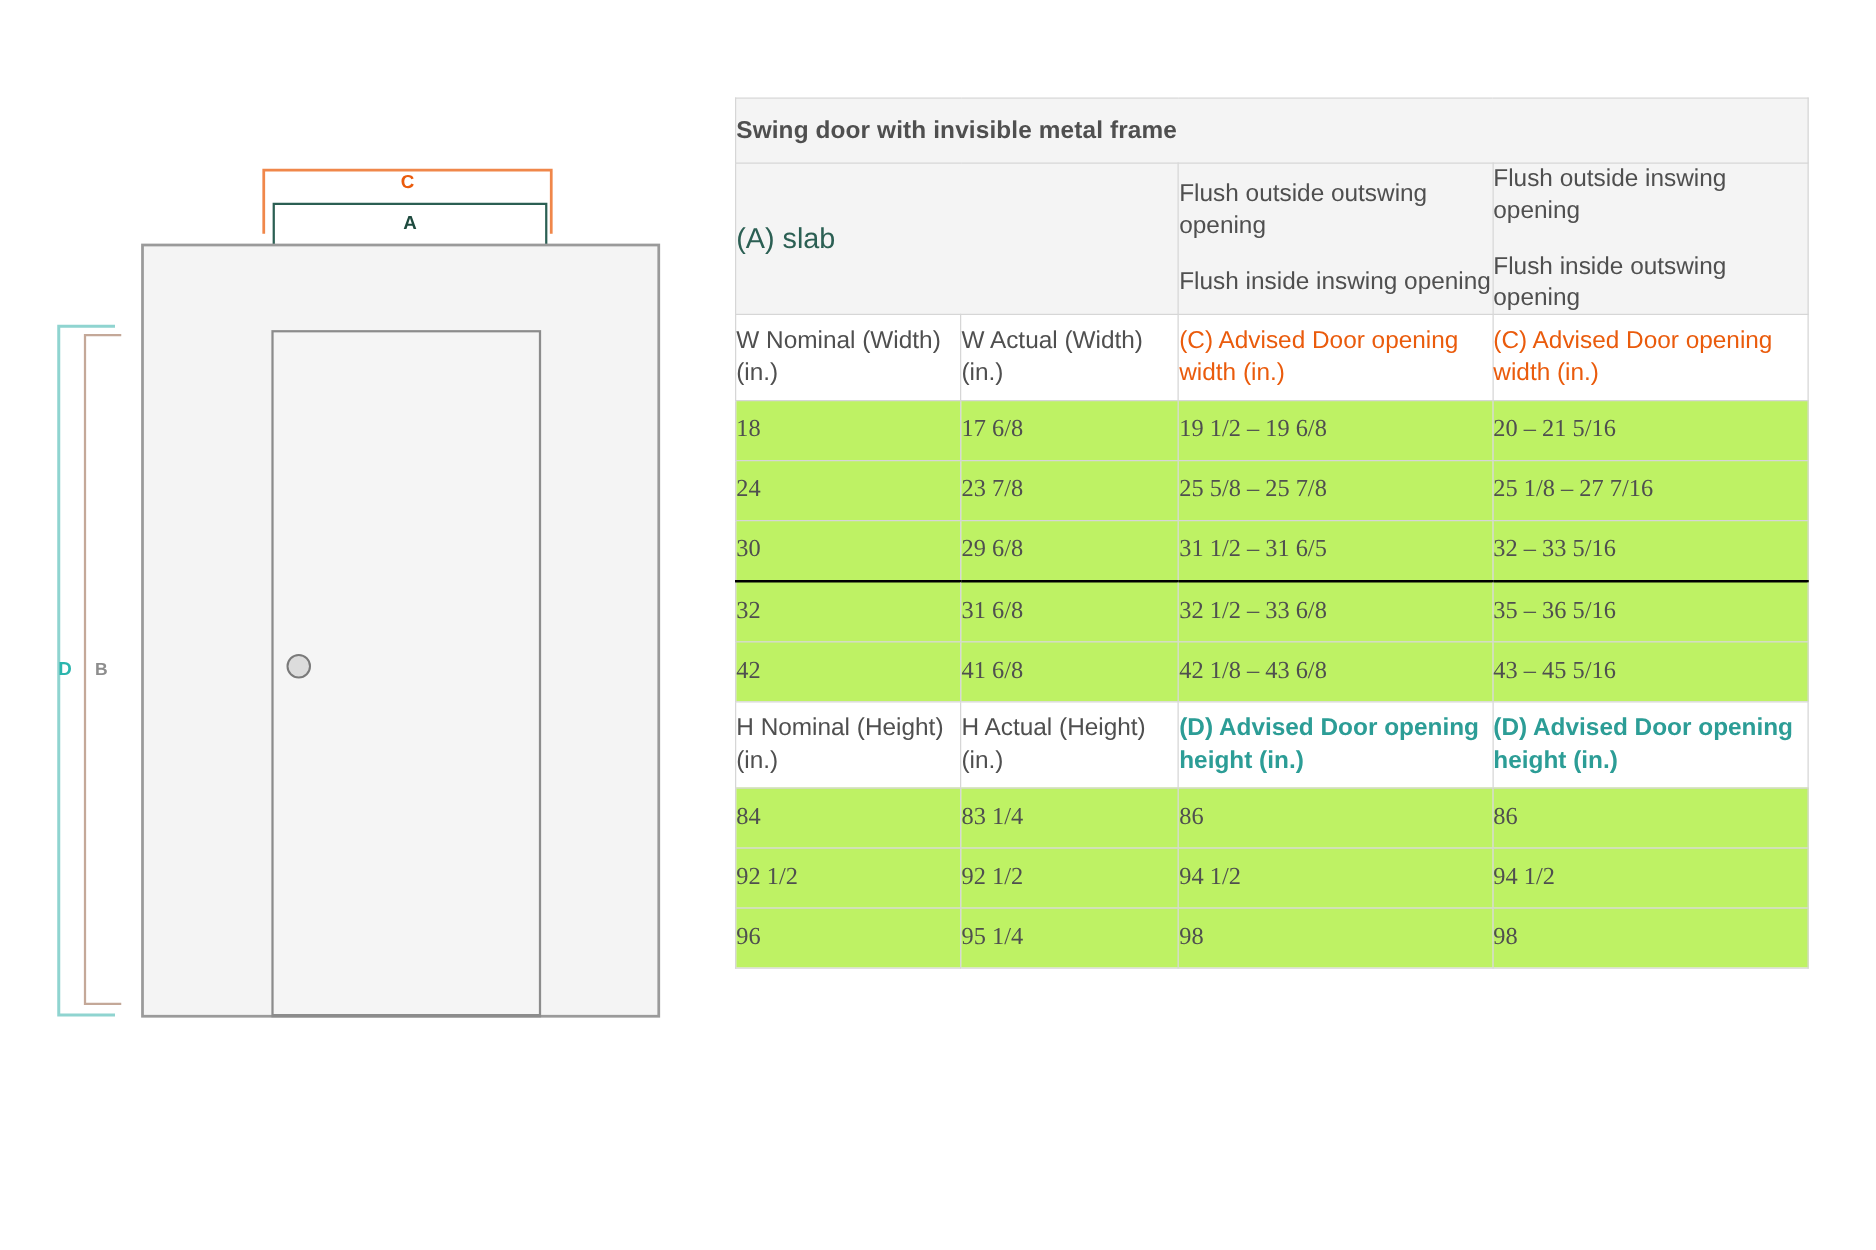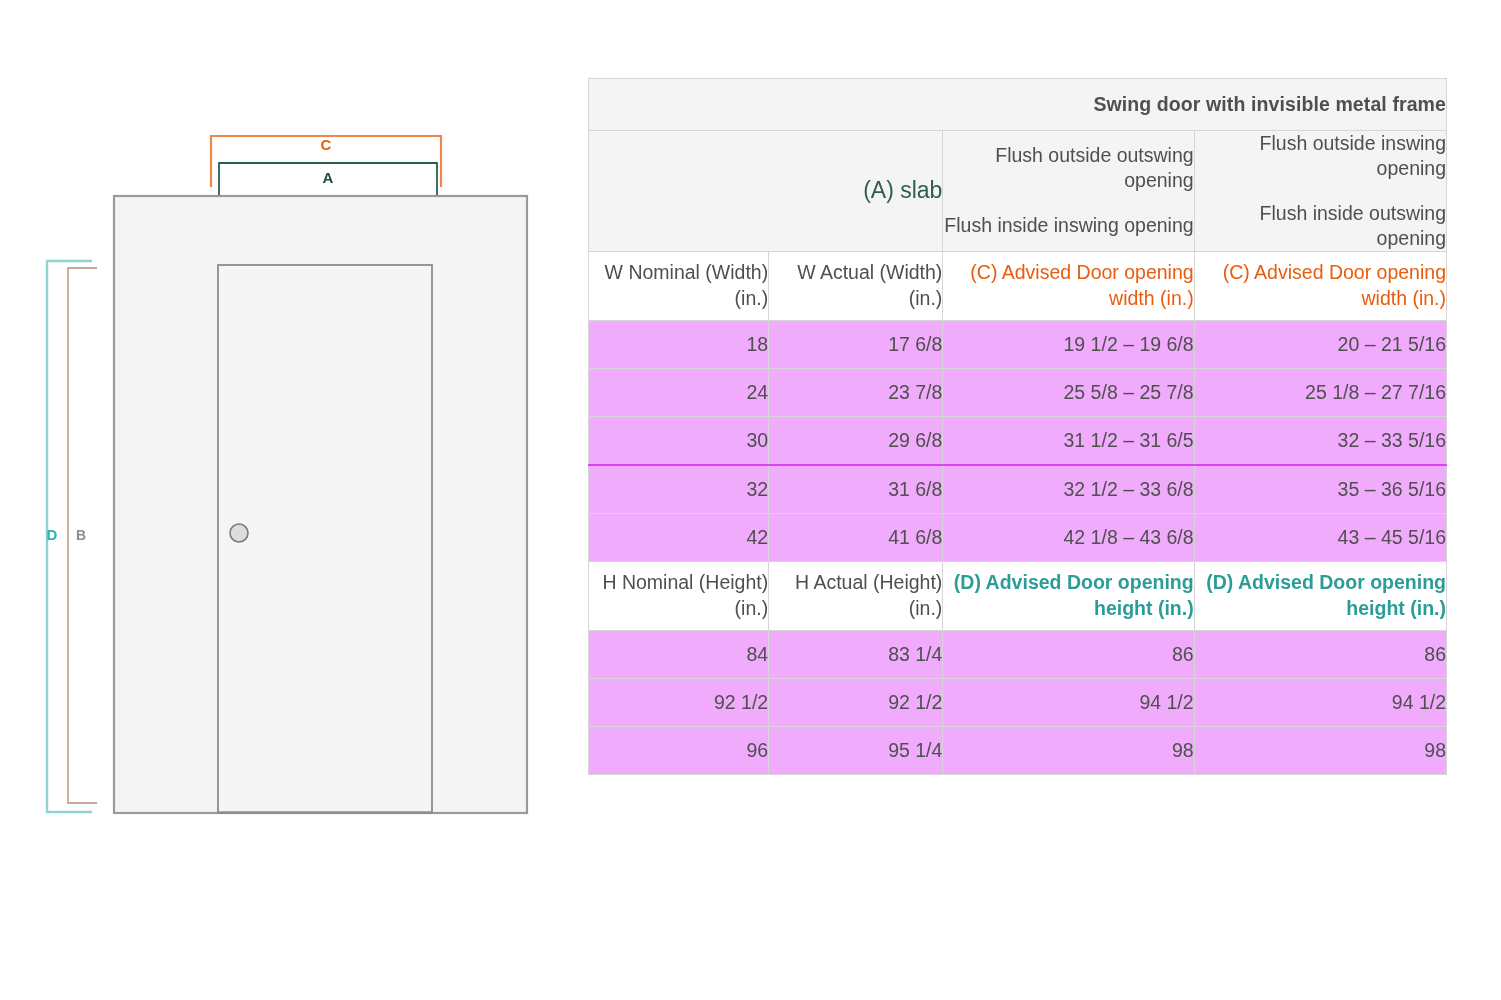--- a/index.html
+++ b/index.html
@@ -33,21 +33,21 @@
     width: 859px;
   }
   table.spec {
     border-collapse: collapse;
     table-layout: fixed;
     width: 859px;
     border: 1px solid #c9c9c9;
   }
   table.spec td {
     border: 1px solid #d6d6d6;
-    text-align: right;
+    text-align: left;
     vertical-align: middle;
     color: #4f4f4f;
     font-size: 19.5px;
     padding: 0;
   }
   .col1 { width: 180px; }
   .col2 { width: 174px; }
   .col3 { width: 251px; }
   .col4 { width: 252px; }
 
@@ -81,24 +81,25 @@
     line-height: 1.3;
     height: 68px;
     padding: 5px 6px;
   }
   td.subhdr.accent-c { color: #ea5b0c; }
   td.subhdr.accent-d { color: #2c9d96; font-weight: bold; }
   td.data {
     height: 47px;
     font-size: 19.5px;
     color: #555555;
-    background: #f0abfc;
+    background: #bef264;
+    font-family: Liberation Serif, serif;
   }
   tr.section-divider td {
-    border-top: 2px solid #d946ef;
+    border-top: 2px solid #000000;
   }
 </style>
 </head>
 <body>
 
 <div id="diagram">
   <svg width="570" height="1000" viewBox="0 0 570 1000" xmlns="http://www.w3.org/2000/svg">
 
     <g>
       <path d="M211,187 L211,136 L441,136 L441,187" fill="none" stroke="#f0874a" stroke-width="2.2"></path>

